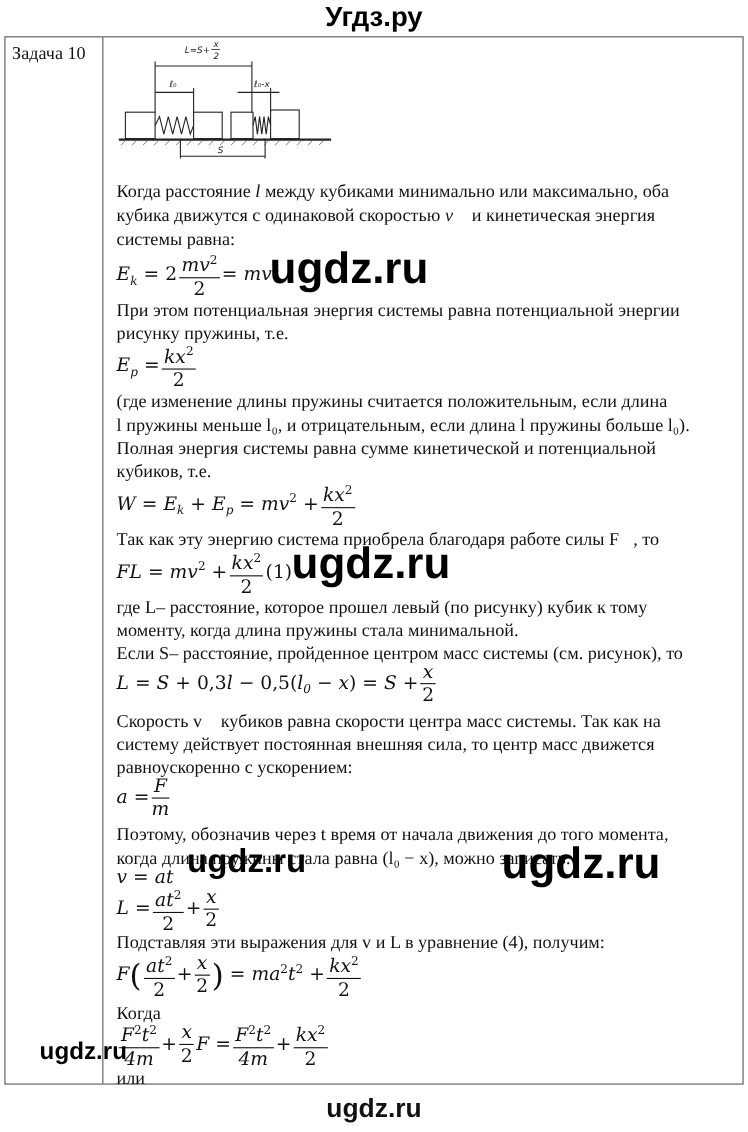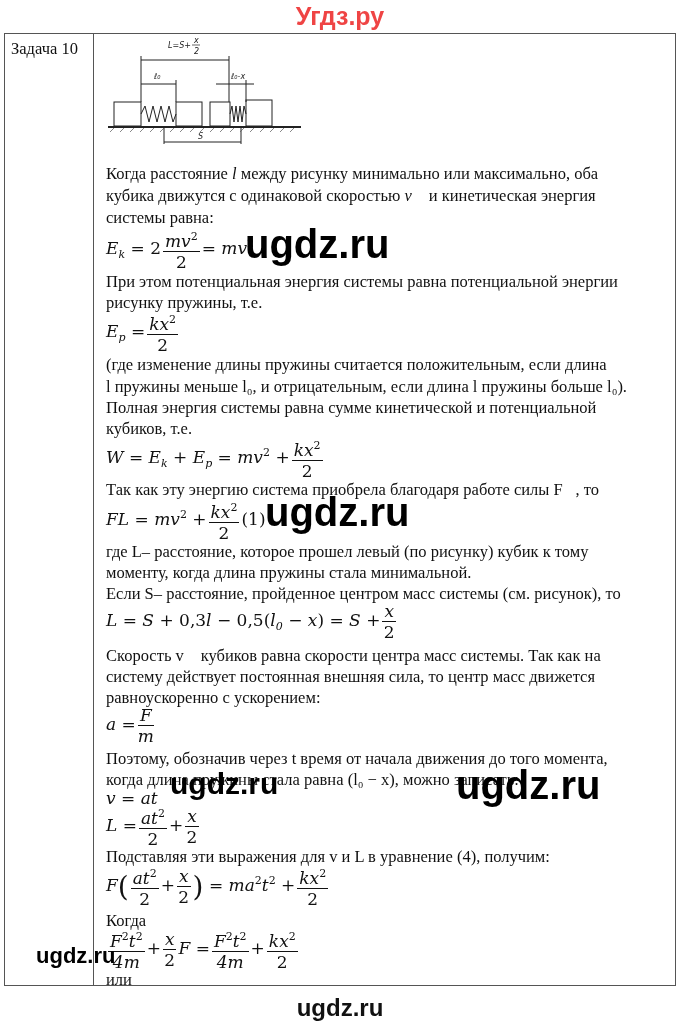--- a/index.html
+++ b/index.html
@@ -1,19 +1,19 @@
 <!DOCTYPE html>
 <html><head>
 <meta charset="utf-8">
 <style>
   html, body { margin:0; padding:0; background:#fff; }
   body { width:680px; height:1029px; position:relative; overflow:hidden;
          font-family: "Liberation Serif", serif; color:#111; }
   .site-title { position:absolute; top:2px; left:0; width:680px; text-align:center;
-         font-family:"Liberation Sans", sans-serif; font-weight:bold; font-size:25px; color:#ef4444; }
+         font-family:"Liberation Sans", sans-serif; font-weight:bold; font-size:25px; color:#000000; }
   .table { position:absolute; left:4px; top:33px; width:672px; height:953px;
          border:1px solid #555; box-sizing:border-box;padding-left:13px; }
   .col-divider { position:absolute; left:88px; top:0; bottom:0; border-left:1px solid #555; }
   .task-label { position:absolute; left:6px; top:5px; font-size:16.5px; }
   .content { position:absolute; left:97px; top:0; width:570px; }
   .diagram { position:absolute; left:4px; top:0; width:200px; height:115px; }
   .p { position:absolute; left:4px; font-size:16.5px; line-height:21px; white-space:nowrap; }
   .m { font-style:italic; }
   .eq { position:absolute; left:4px; font-size:17px; white-space:nowrap; font-family:"DejaVu Serif", serif; font-style:italic; }
   .frac { display:inline-block; vertical-align:middle; text-align:center; margin:0 2px; }
@@ -83,21 +83,21 @@
         <text x="88" y="9">x</text>
           <line x1="86" y1="11" x2="94" y2="11" stroke="#222" stroke-width="0.7"></line>
           <text x="88" y="20">2</text>
         <text x="48" y="45">ℓ₀</text>
         <text x="125" y="45">ℓ₀-x</text>
         <text x="92" y="105">S</text>
       </g>
     </svg>
 
     <div class="p" style="top:129px">
-      <span>Когда расстояние </span><span class="m">l</span><span> между рисунку минимально или максимально, оба</span>
+      <span>Когда расстояние </span><span class="m">l</span><span> между кубиками минимально или максимально, оба</span>
     </div>
     <div class="p" style="top:151px">
       <span>кубика движутся с одинаковой скоростью </span><span class="m">v⃗</span><span> и кинетическая энергия</span>
     </div>
     <div class="p" style="top:173px">системы равна:</div>
 
     <div class="eq" style="top:193px">
       E<span class="sub">k</span> <span class="n">= 2</span><span class="frac"><span class="num">mv<span class="up">2</span></span><span class="den">2</span></span><span class="n">=</span> mv<span class="up">2</span>
     </div>
 

